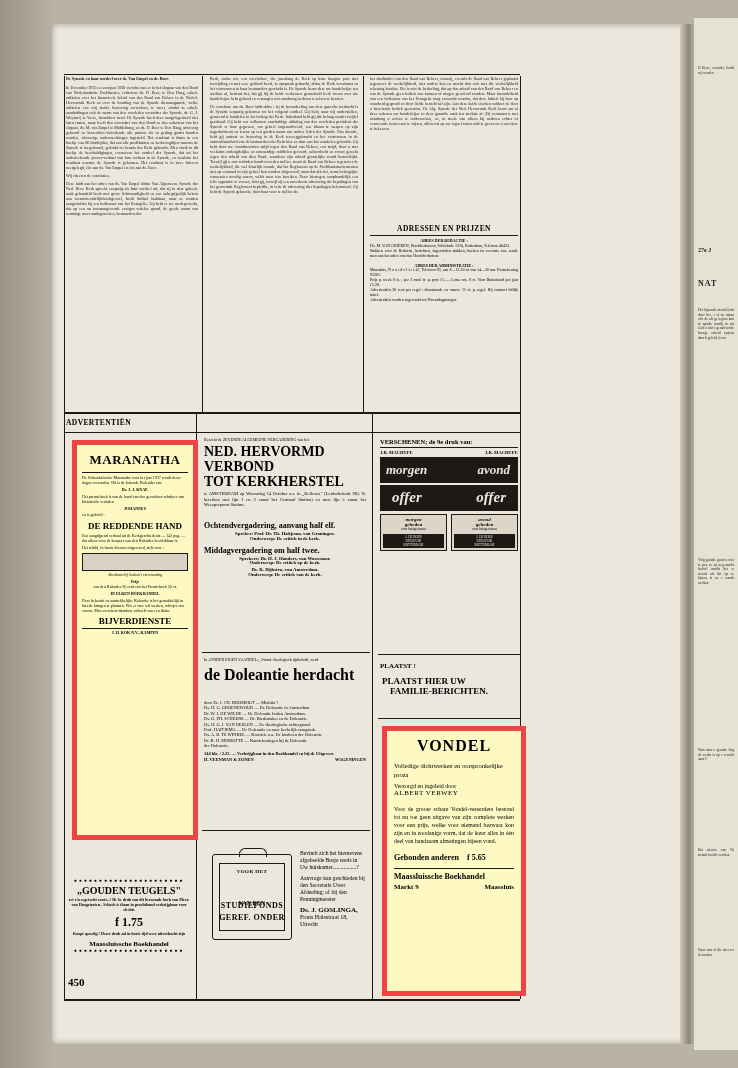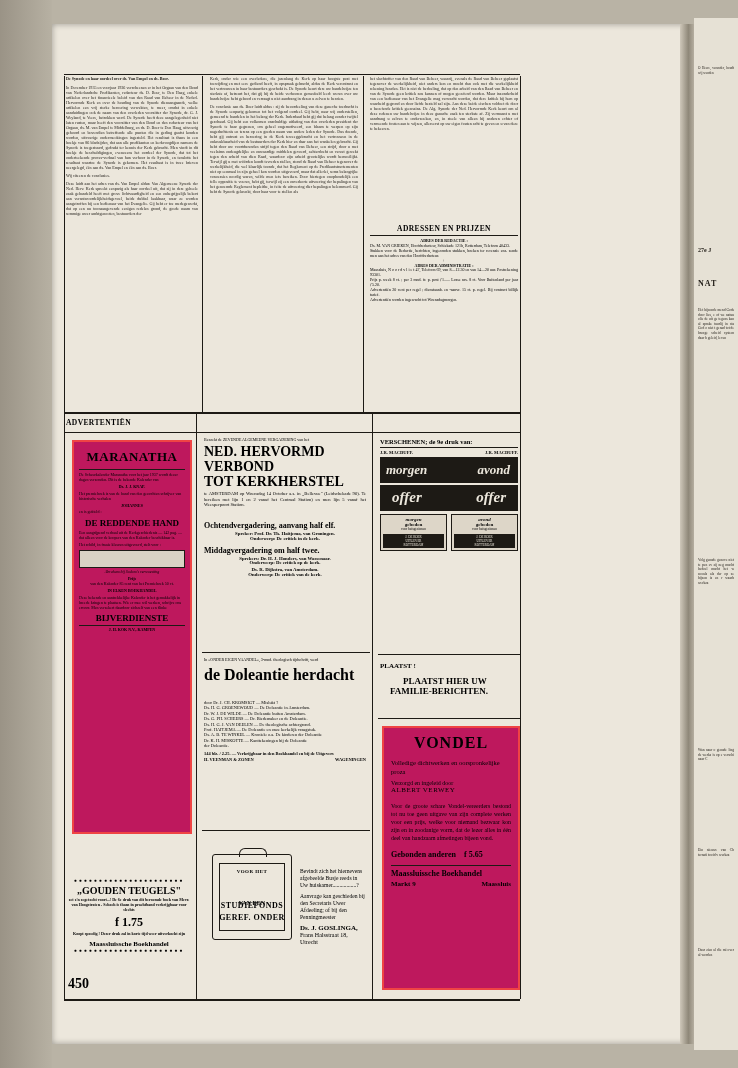--- a/index.html
+++ b/index.html
@@ -17,27 +17,27 @@
 
   .col{position:absolute;font-size:4.1px;line-height:5.0px;text-align:justify;color:#1d1a15;}
   .hdr{font-weight:bold;}
   .tiny{font-size:4.0px;line-height:4.9px;}
 
   .rule{position:absolute;background:#1d1a15;}
 
   
   .h-small{font-size:7.5px;font-weight:bold;letter-spacing:.4px;}
 
-  .box{position:absolute;border:2px solid #ef4444;background:#be185d;}
+  .box{position:absolute;border:5px solid #ef4444;background:#fef9c3;}
   .center{text-align:center;}
 
   
   .blk{background:#1d1a15;color:#ece7dc;}
 
-  .pagenum{position:absolute;font-size:14px;font-weight:bold;}
+  .pagenum{position:absolute;font-size:11px;font-weight:bold;}
 
   
   .sliver{position:absolute;font-size:3.6px;line-height:4.6px;color:#25211b;text-align:justify;}
 
   
   .case{position:absolute;border:1.2px solid #1d1a15;background:#ece7dc;}
 </style>
 </head>
 <body>
 
@@ -171,21 +171,21 @@
   <div style="position:absolute;left:152px;top:812px;width:162px;height:150px;">
 
     <div class="case" style="left:8px;top:18px;width:78px;height:84px;position:absolute;border-radius:3px;">
       <div style="position:absolute;left:26px;top:-7px;width:26px;height:8px;border:1.2px solid #1d1a15;border-bottom:none;border-radius:6px 6px 0 0;"></div>
       <div style="position:absolute;left:6px;top:8px;right:6px;bottom:8px;border:1px solid #1d1a15;"></div>
       <div class="center" style="position:absolute;left:0;right:0;top:14px;font-size:5px;font-weight:bold;letter-spacing:.5px;">VOOR HET</div>
       <div class="center" style="position:absolute;left:0;right:0;top:46px;font-size:8px;font-weight:bold;letter-spacing:.5px;">STUDIEFONDS</div>
       <div class="center" style="position:absolute;left:0;right:0;top:45px;font-size:6px;font-weight:bold;">VAN DEN</div>
       <div class="center" style="position:absolute;left:0;right:0;top:58px;font-size:8px;font-weight:bold;letter-spacing:.5px;">GEREF. ONDER</div>
     </div>
-    <div style="position:absolute;left:96px;top:32px;width:66px;font-size:5.6px;line-height:7px;">
+    <div style="position:absolute;left:96px;top:14px;width:66px;font-size:5.6px;line-height:7px;">
       <div>Bevindt zich het hiernevens afgebeelde Busje reeds in Uw huiskamer.................?</div>
       <div style="margin-top:4px;">Aanvrage kan geschieden bij den Secretaris Uwer Afdeeling; of bij den Penningmeester</div>
       <div style="margin-top:4px;font-size:7px;font-weight:bold;">Ds. J. GOSLINGA,</div>
       <div style="font-size:6px;">Frans Halsstraat 18, Utrecht</div>
     </div>
   </div>
 
   <div style="position:absolute;left:328px;top:414px;width:138px;">
     <div style="font-size:6.5px;font-weight:bold;">VERSCHENEN; de 9e druk van:</div>
     <div class="rule" style="position:relative;height:1px;width:100%;margin:2px 0;"></div>
@@ -222,21 +222,21 @@
           <div>ROTTERDAM</div>
         </div>
       </div>
     </div>
   </div>
 
   <div class="rule" style="left:326px;top:630px;width:142px;height:1px;"></div>
 
   <div style="position:absolute;left:328px;top:638px;width:138px;">
     <div style="font-size:7px;font-weight:bold;">PLAATST !</div>
-    <div style="font-size:9px;font-weight:bold;margin-top:6px;margin-left:23px;">PLAATST HIER UW</div>
+    <div style="font-size:9px;font-weight:bold;margin-top:6px;margin-left:2px;">PLAATST HIER UW</div>
     <div style="font-size:9px;font-weight:bold;margin-left:10px;">FAMILIE-BERICHTEN.</div>
   </div>
 
   <div class="rule" style="left:326px;top:694px;width:142px;height:1px;"></div>
 
   <div class="box" style="left:330px;top:702px;width:134px;height:260px;">
     <div style="padding:6px 7px;">
       <div class="center" style="font-size:16px;font-weight:bold;letter-spacing:1px;">VONDEL</div>
       <div style="font-size:6.5px;line-height:9px;margin-top:6px;">Volledige dichtwerken en oorspronkelijke proza</div>
       <div style="font-size:6px;margin-top:4px;">Verzorgd en ingeleid door</div>

